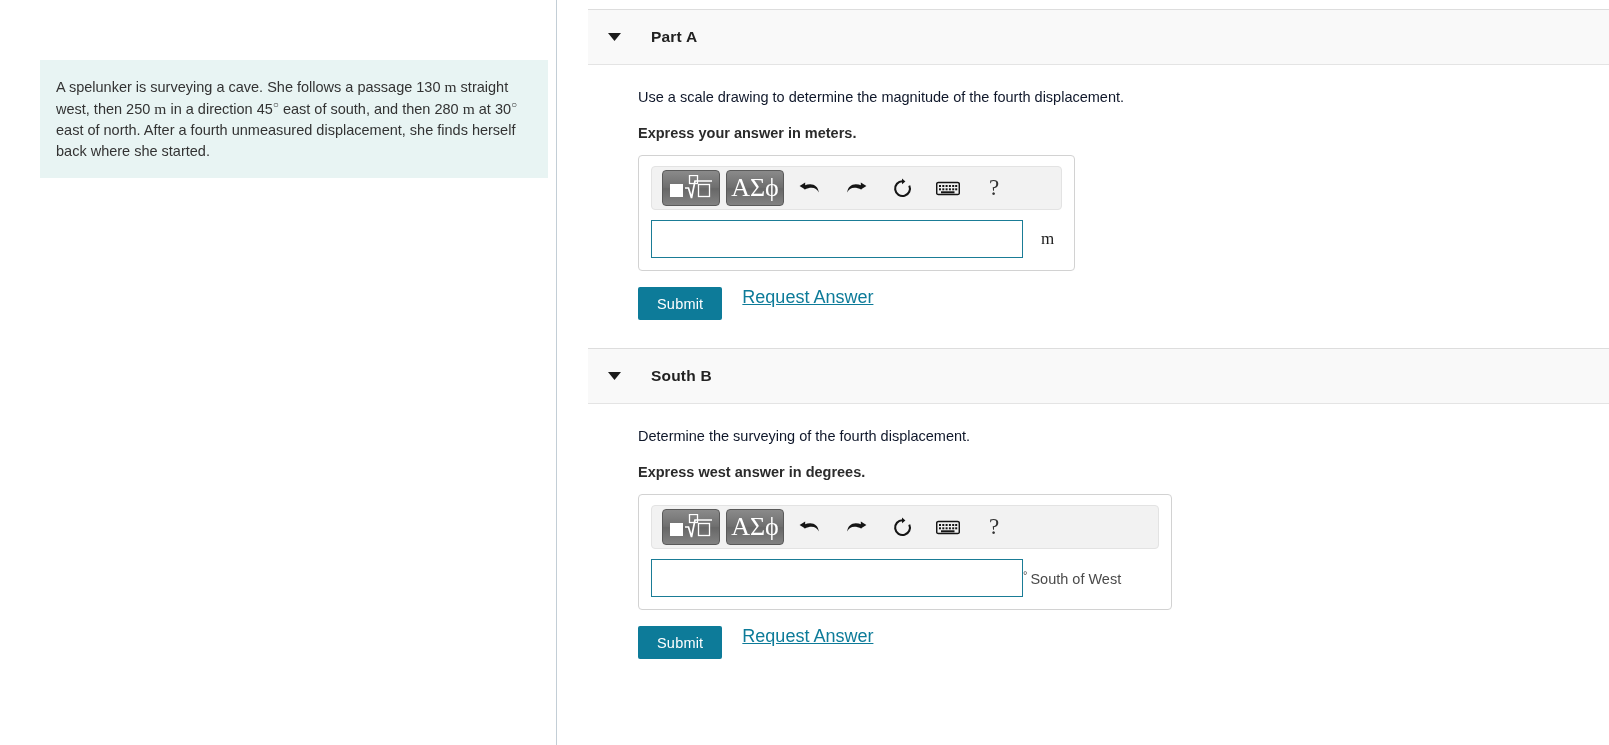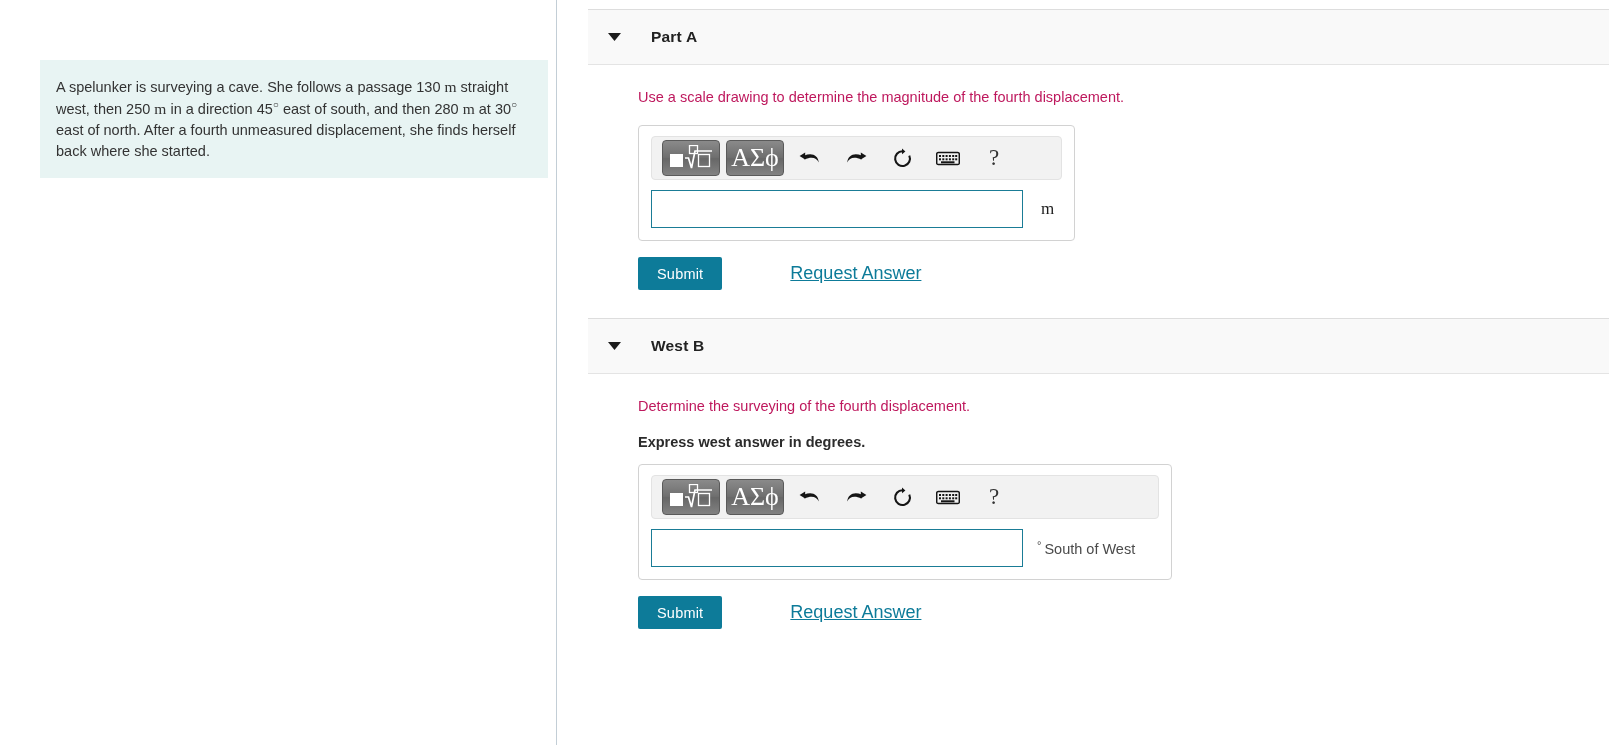--- a/index.html
+++ b/index.html
@@ -102,21 +102,21 @@
     letter-spacing: 0.2px;
   }
 
   .part-body {
     padding-left: 81px;
     padding-top: 22px;
   }
 
   .question-text {
     font-size: 14.5px;
-    color: #be185d;
+    color: #0f172a;
     line-height: 20px;
     margin: 0 0 18px 0;
   }
   .express-text {
     font-size: 14.5px;
     color: #2b2b2b;
     font-weight: bold;
     margin: 0 0 14px 0;
   }
 
@@ -191,33 +191,32 @@
     margin-left: 18px;
     font-family: "Liberation Serif", serif;
     font-size: 17px;
     color: #1b1b1b;
     white-space: nowrap;
   }
   .unit-label.deg-unit {
     font-family: "Liberation Sans", sans-serif;
     font-size: 14.5px;
     color: #4a4a4a;
-    margin-left: 14px;
+    margin-left: 0;
   }
   .unit-label.deg-unit .degsym {
     font-size: 11px;
     vertical-align: 5px;
     margin-right: 3px;
   }
 
   .action-row {
     margin-top: 16px;
     display: flex;
-    align-items: center;
-    gap: 48px;
+    align-items: flex-start;
   }
   .submit-btn {
     background: #0d7b99;
     color: #ffffff;
     border: none;
     border-radius: 2px;
     height: 33px;
     padding: 0 19px;
     font-size: 14.5px;
     font-family: "Liberation Sans", sans-serif;
@@ -257,20 +256,21 @@
         <span class="caret">
           <svg width="13" height="8" viewBox="0 0 13 8">
               <polygon points="0,0 13,0 6.5,8" fill="#1c1c1c"></polygon>
             </svg>
         </span>
         <span class="part-title">Part A</span>
       </div>
 
       <div class="part-body">
         <p class="question-text">Use a scale drawing to determine the magnitude of the fourth displacement.</p>
+        <p class="express-text">Express your answer in meters.</p>
 
         <div class="answer-wrapper partA">
 
           <div class="math-toolbar">
 
             <div class="tb-btn tmpl">
               <svg width="44" height="26" viewBox="0 0 44 26">
                 <rect x="1" y="9" width="13" height="13" fill="#ffffff"></rect>
                 <rect x="20.5" y="0.5" width="8" height="8" fill="none" stroke="#ffffff" stroke-width="1.3"></rect>
                 <path d="M16 13 L19.5 13 L22.5 23 L26 6 L43 6" fill="none" stroke="#ffffff" stroke-width="1.7" stroke-linejoin="miter"></path>
@@ -338,21 +338,21 @@
     </div>
 
     <div class="part-block" id="partB-block">
 
       <div class="part-header">
         <span class="caret">
           <svg width="13" height="8" viewBox="0 0 13 8">
               <polygon points="0,0 13,0 6.5,8" fill="#1c1c1c"></polygon>
             </svg>
         </span>
-        <span class="part-title">West B</span>
+        <span class="part-title">South B</span>
       </div>
 
       <div class="part-body">
         <p class="question-text">Determine the surveying of the fourth displacement.</p>
         <p class="express-text">Express west answer in degrees.</p>
 
         <div class="answer-wrapper partB">
 
           <div class="math-toolbar">
 

